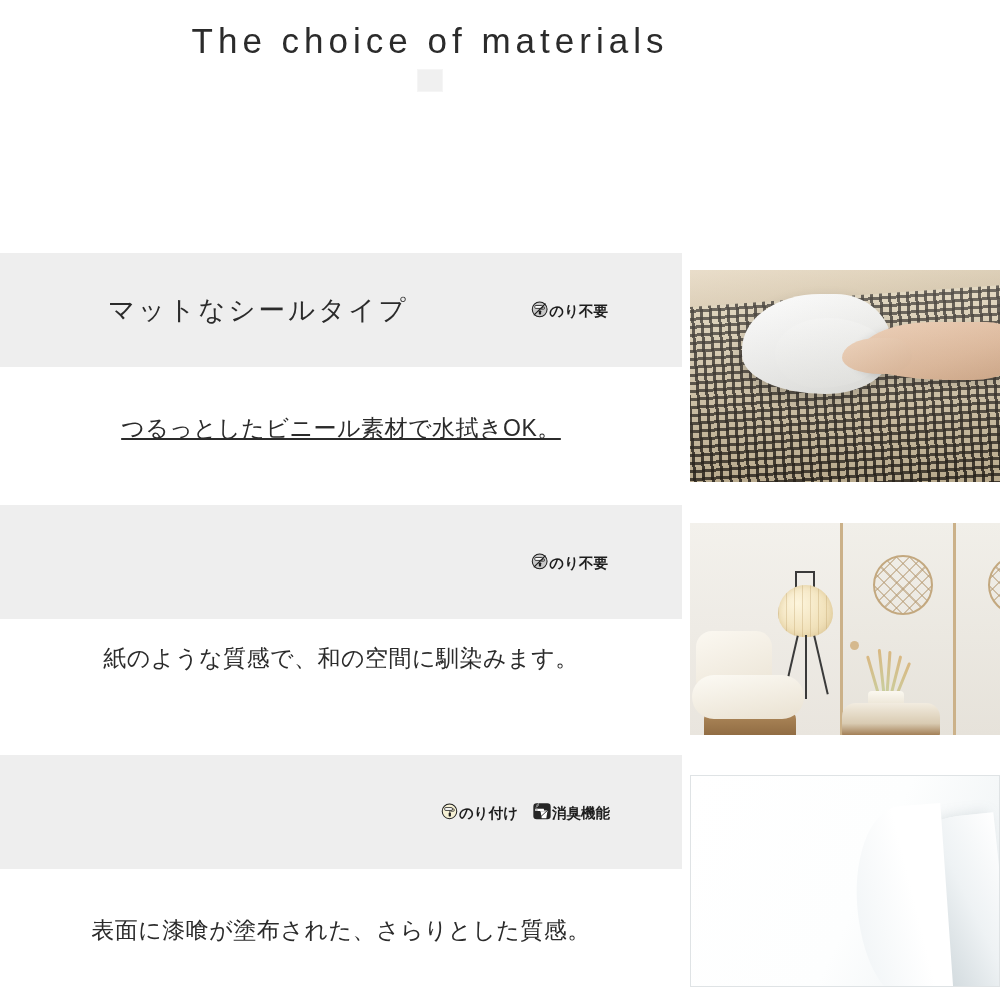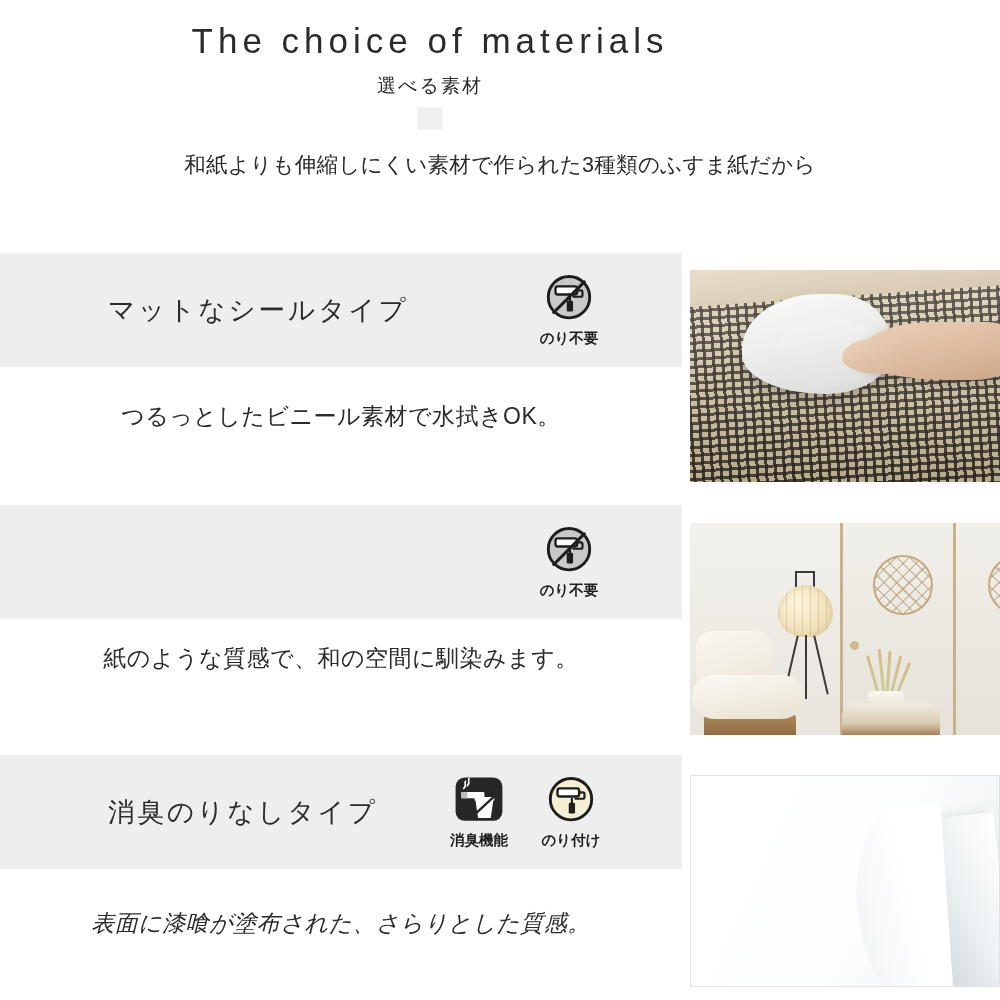--- a/index.html
+++ b/index.html
@@ -91,21 +91,21 @@
   .badges {
     position: absolute;
     top: 50%;
     transform: translateY(-50%);
     display: flex;
     align-items: flex-start;
     gap: 14px;
   }
   .badge {
     display: flex;
-    flex-direction: column;
+    flex-direction: row;
     align-items: center;
     width: 78px;
   }
   .badge-label {
     font-size: 14.5px;
     font-weight: bold;
     color: #1d1d1d;
     letter-spacing: 0px;
     margin-top: 3px;
     white-space: nowrap;
@@ -269,26 +269,24 @@
     background: linear-gradient(260deg, #ffffff 0%, #ffffff 40%, #f0f4f6 100%);
     border-radius: 55% 0 0 45% / 50% 0 0 50%;
     transform: rotate(-4deg);
   }
 </style>
 </head>
 <body>
 
 <div class="header">
   <div class="header-title">The choice of materials</div>
-  <div class="header-subtitle">選べる素材</div>
   <div class="header-rule"></div>
 </div>
 
 <div class="lead">
-  <div>和紙よりも伸縮しにくい素材で作られた3種類のふすま紙だから</div>
 </div>
 
 <div class="section" style="top:253px;">
   <div class="band">
     <div class="band-inner">
       <div class="sec-title">マットなシールタイプ</div>
       <div class="badges" style="left:530px;">
         <div class="badge">
           <svg class="badge-icon" viewBox="0 0 60 60">
             <circle cx="30" cy="28" r="23" fill="#c9c9c9" stroke="#1d1d1d" stroke-width="3.2"></circle>
@@ -296,21 +294,21 @@
             <path d="M39 20.5 h4 a2 2 0 0 1 2 2 v3 a2 2 0 0 1 -2 2 h-8" fill="none" stroke="#1d1d1d" stroke-width="2.4" stroke-linecap="round"></path>
             <path d="M31 27.5 v5" stroke="#1d1d1d" stroke-width="2.4" stroke-linecap="round"></path>
             <rect x="27.5" y="32" width="7" height="12" rx="1.5" fill="#1d1d1d"></rect>
             <line x1="13" y1="45" x2="47" y2="11" stroke="#1d1d1d" stroke-width="3.4" stroke-linecap="round"></line>
           </svg>
           <div class="badge-label">のり不要</div>
         </div>
       </div>
     </div>
   </div>
-  <div class="caption" style="top:148px;">つるっとしたビニール素材で水拭きOK。</div>
+  <div class="caption" style="top:160px;text-decoration:underline;">つるっとしたビニール素材で水拭きOK。</div>
 </div>
 
 <div class="photo ph1">
   <div class="floor"></div>
   <div class="mat"></div>
   <div class="towel"></div>
   <div class="towel2"></div>
   <div class="hand"></div>
   <div class="fingers"></div>
   <div class="shade"></div>
@@ -361,48 +359,47 @@
   <div class="grass" style="left:197px; top:128px; transform:rotate(4deg);"></div>
   <div class="grass" style="left:204px; top:132px; transform:rotate(14deg);"></div>
   <div class="grass" style="left:210px; top:138px; transform:rotate(22deg);"></div>
   <div class="pot"></div>
   <div class="table"></div>
 </div>
 
 <div class="section" style="top:755px;">
   <div class="band">
     <div class="band-inner">
-      <div class="sec-title">消臭のりなしタイプ</div>
       <div class="badges" style="left:440px;">
+        <div class="badge">
+          <svg class="badge-icon" viewBox="0 0 60 60">
+            <circle cx="30" cy="28" r="23" fill="#f5f0d4" stroke="#1d1d1d" stroke-width="3.2"></circle>
+            <rect x="15" y="16" width="24" height="9" rx="2.5" fill="#ffffff" stroke="#1d1d1d" stroke-width="2.6"></rect>
+            <path d="M39 20.5 h4 a2 2 0 0 1 2 2 v3 a2 2 0 0 1 -2 2 h-8" fill="none" stroke="#1d1d1d" stroke-width="2.4" stroke-linecap="round"></path>
+            <path d="M31 27.5 v5" stroke="#1d1d1d" stroke-width="2.4" stroke-linecap="round"></path>
+            <rect x="27.5" y="32" width="7" height="12" rx="1.5" fill="#1d1d1d"></rect>
+          </svg>
+          <div class="badge-label">のり付け</div>
+        </div>
         <div class="badge">
           <svg class="badge-icon" viewBox="0 0 60 60">
             <rect x="4" y="4" width="52" height="48" rx="10" fill="#262626"></rect>
             <path d="M17 13 c4 -3 0 -6 2 -8" fill="none" stroke="#ffffff" stroke-width="1.8" stroke-linecap="round"></path>
             <path d="M13 16 c4 -3 0 -6 2 -8" fill="none" stroke="#ffffff" stroke-width="1.8" stroke-linecap="round"></path>
             <rect x="10" y="20" width="26" height="7" rx="1.5" fill="#ffffff"></rect>
             <rect x="10" y="20" width="7" height="7" fill="#bdbdbd"></rect>
             <path d="M26 29 h20 l-3 20 h-14 z" fill="#ffffff"></path>
             <rect x="25" y="25.5" width="22" height="4" rx="1" fill="#ffffff"></rect>
             <line x1="22" y1="48" x2="50" y2="22" stroke="#262626" stroke-width="2.6"></line>
           </svg>
           <div class="badge-label">消臭機能</div>
         </div>
-        <div class="badge">
-          <svg class="badge-icon" viewBox="0 0 60 60">
-            <circle cx="30" cy="28" r="23" fill="#f5f0d4" stroke="#1d1d1d" stroke-width="3.2"></circle>
-            <rect x="15" y="16" width="24" height="9" rx="2.5" fill="#ffffff" stroke="#1d1d1d" stroke-width="2.6"></rect>
-            <path d="M39 20.5 h4 a2 2 0 0 1 2 2 v3 a2 2 0 0 1 -2 2 h-8" fill="none" stroke="#1d1d1d" stroke-width="2.4" stroke-linecap="round"></path>
-            <path d="M31 27.5 v5" stroke="#1d1d1d" stroke-width="2.4" stroke-linecap="round"></path>
-            <rect x="27.5" y="32" width="7" height="12" rx="1.5" fill="#1d1d1d"></rect>
-          </svg>
-          <div class="badge-label">のり付け</div>
-        </div>
       </div>
     </div>
   </div>
-  <div class="caption" style="top:153px;font-style:italic;">表面に漆喰が塗布された、さらりとした質感。</div>
+  <div class="caption" style="top:160px;">表面に漆喰が塗布された、さらりとした質感。</div>
 </div>
 
 <div class="photo ph3">
   <div class="sheet"></div>
   <div class="curl"></div>
   <div class="curl2"></div>
 </div>
 
 </body></html>

